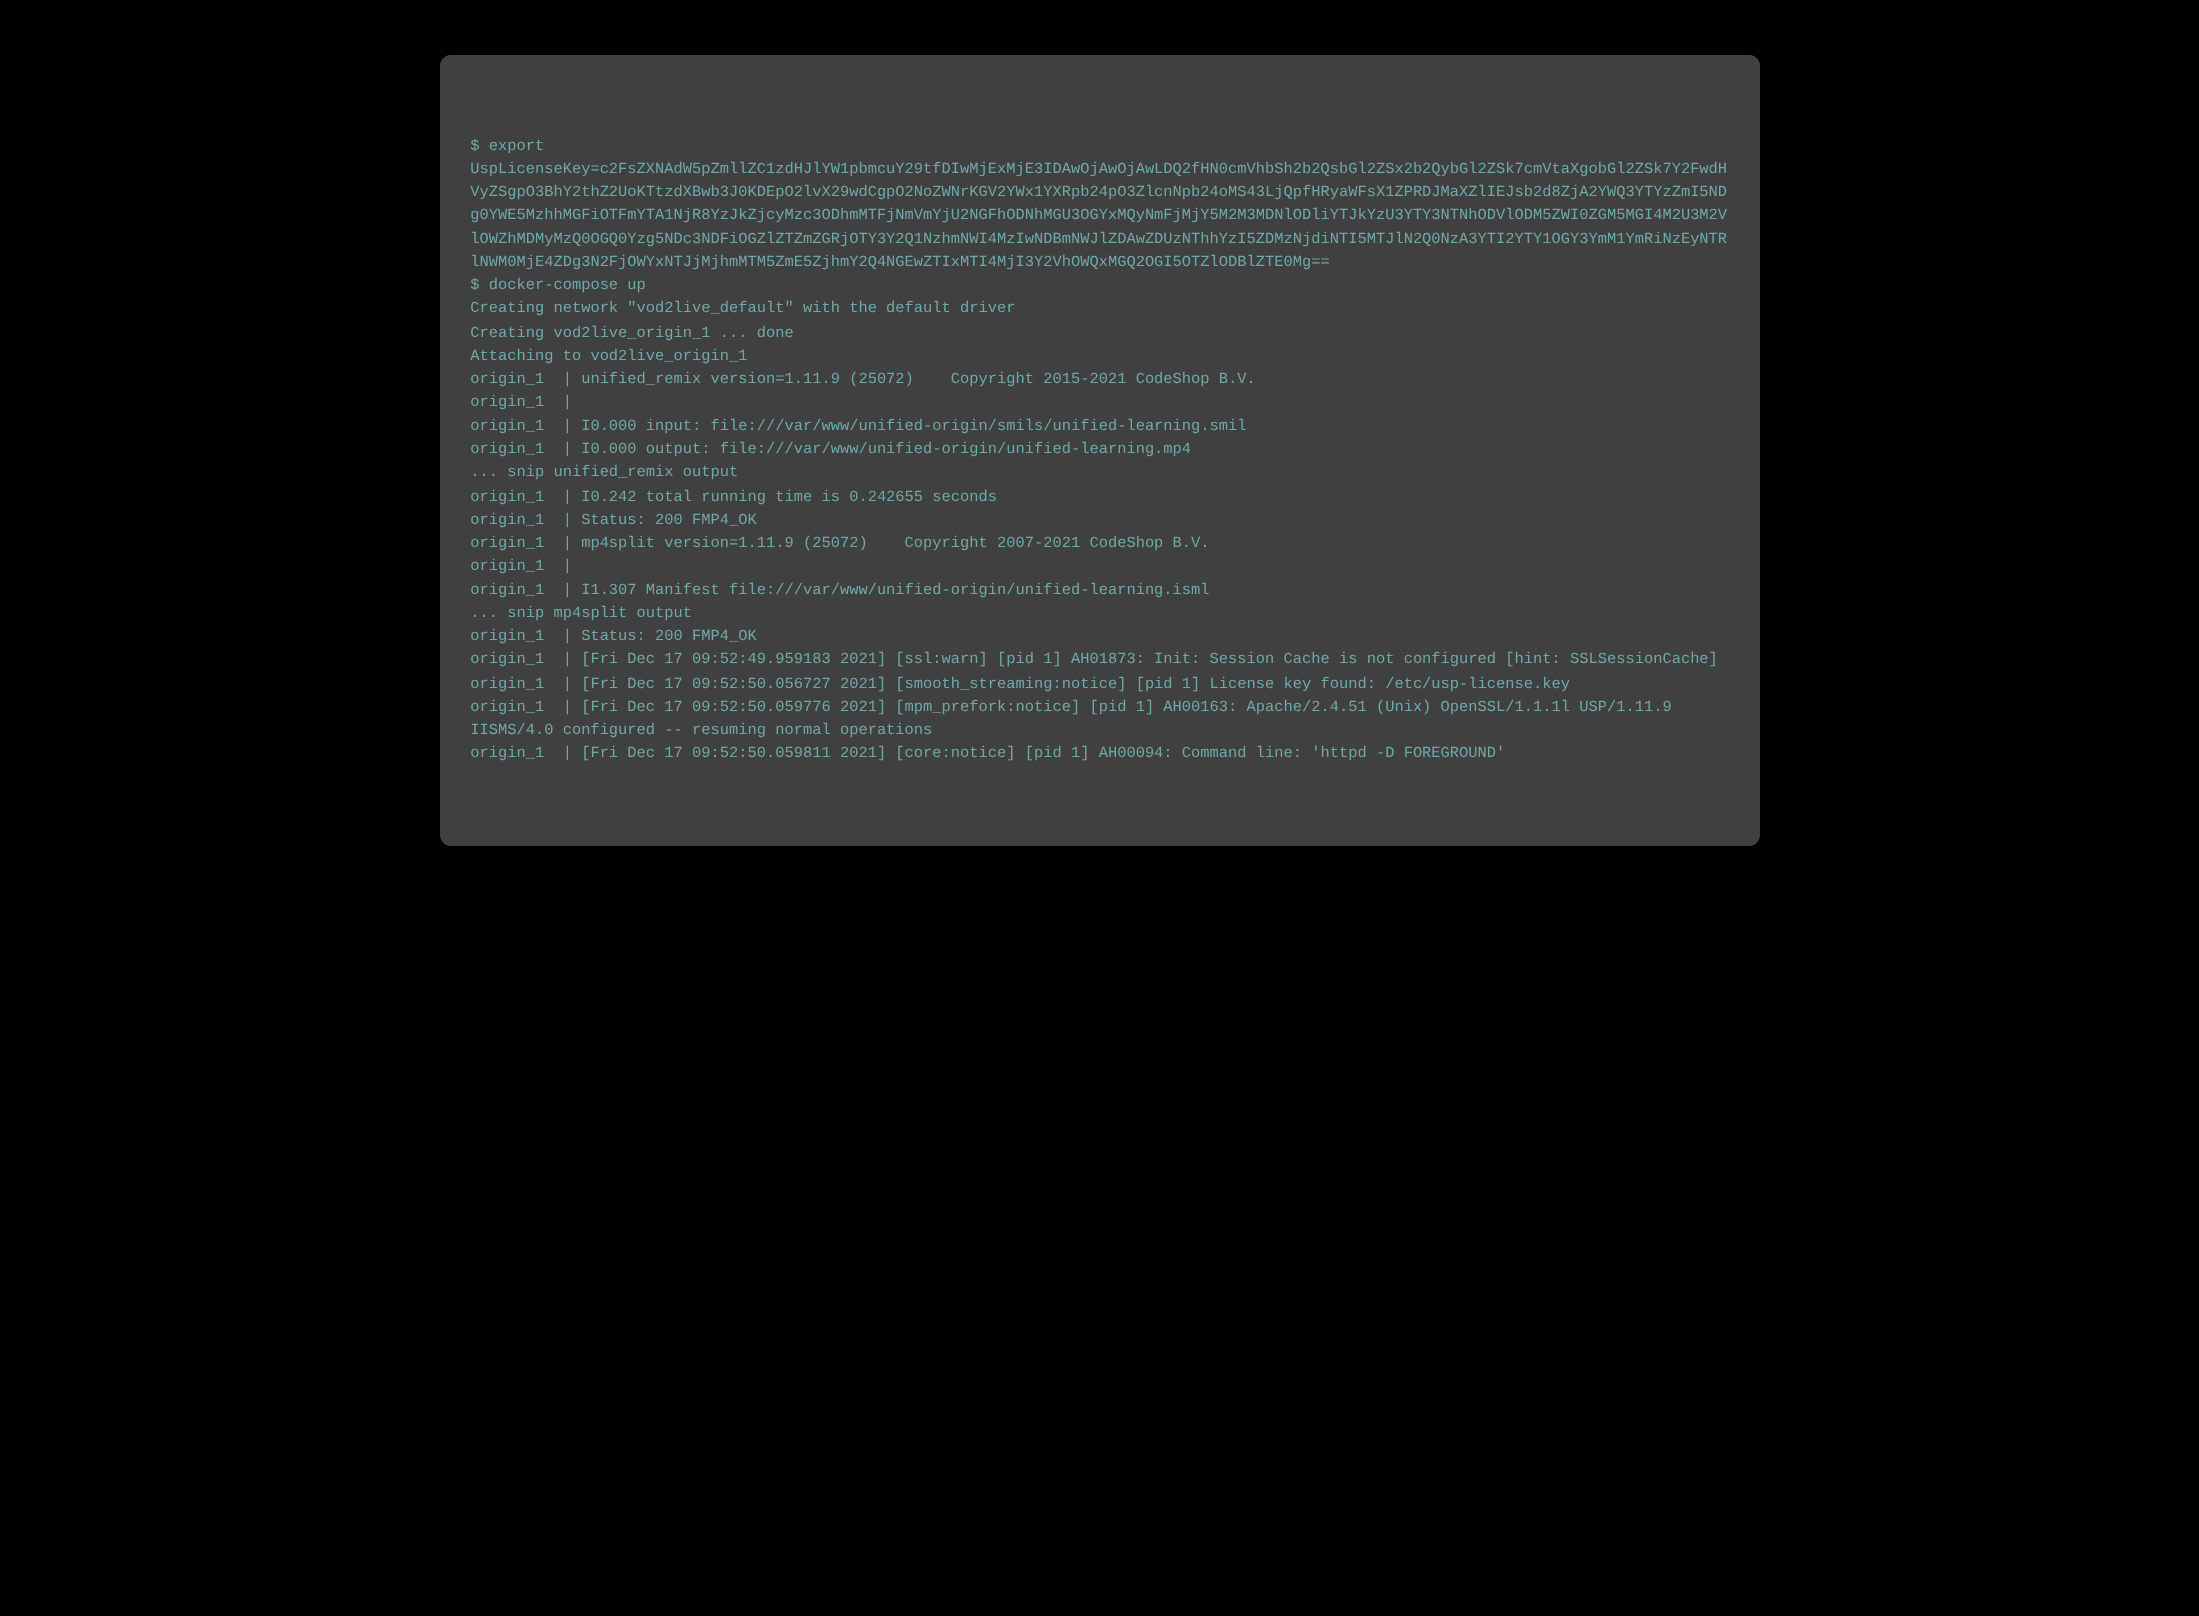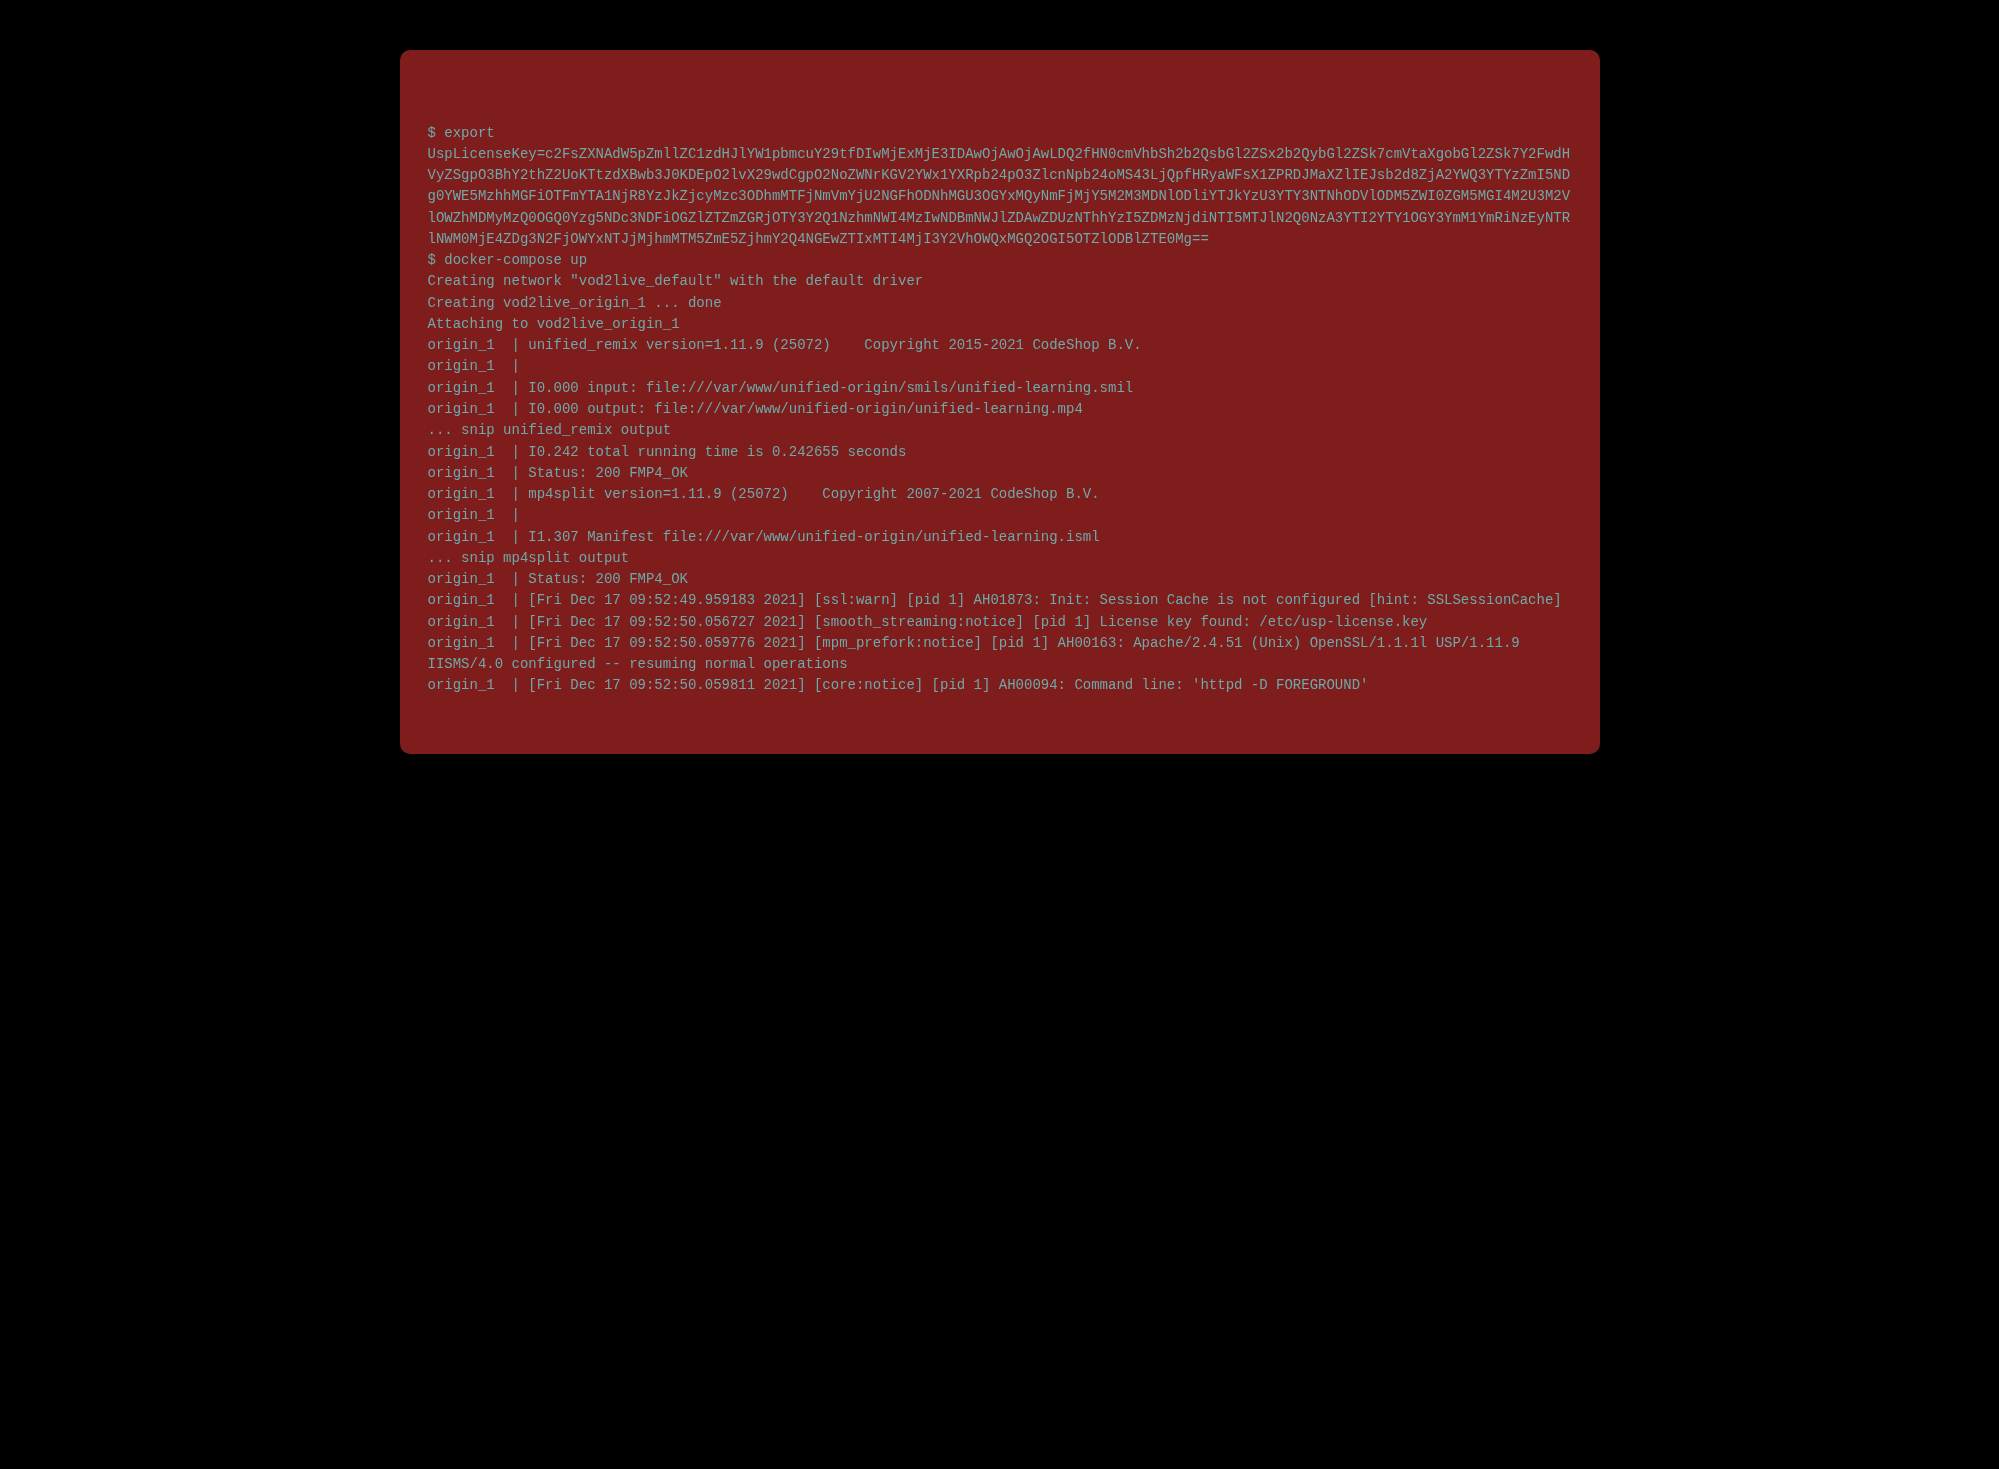--- a/index.html
+++ b/index.html
@@ -10,23 +10,23 @@
     body {
       background-color: #000000;
       display: flex;
       align-items: flex-start;
       justify-content: center;
       padding: 50px 30px;
       font-family: "SF Mono", "Monaco", "Menlo", "Consolas", "Courier New", monospace;
       min-height: 100vh;
     }
     .terminal {
-      background-color: #7f1d1d;
+      background-color: #404040;
       border-radius: 10px;
-      padding: 30px 28px 36px 28px;
+      padding: 30px 28px 51px 28px;
       width: 100%;
       max-width: 1200px;
       color: #6fa8a8;
       font-size: 14px;
       line-height: 1.52;
       word-wrap: break-word;
       white-space: pre-wrap;
     }
   </style>
 </head>

